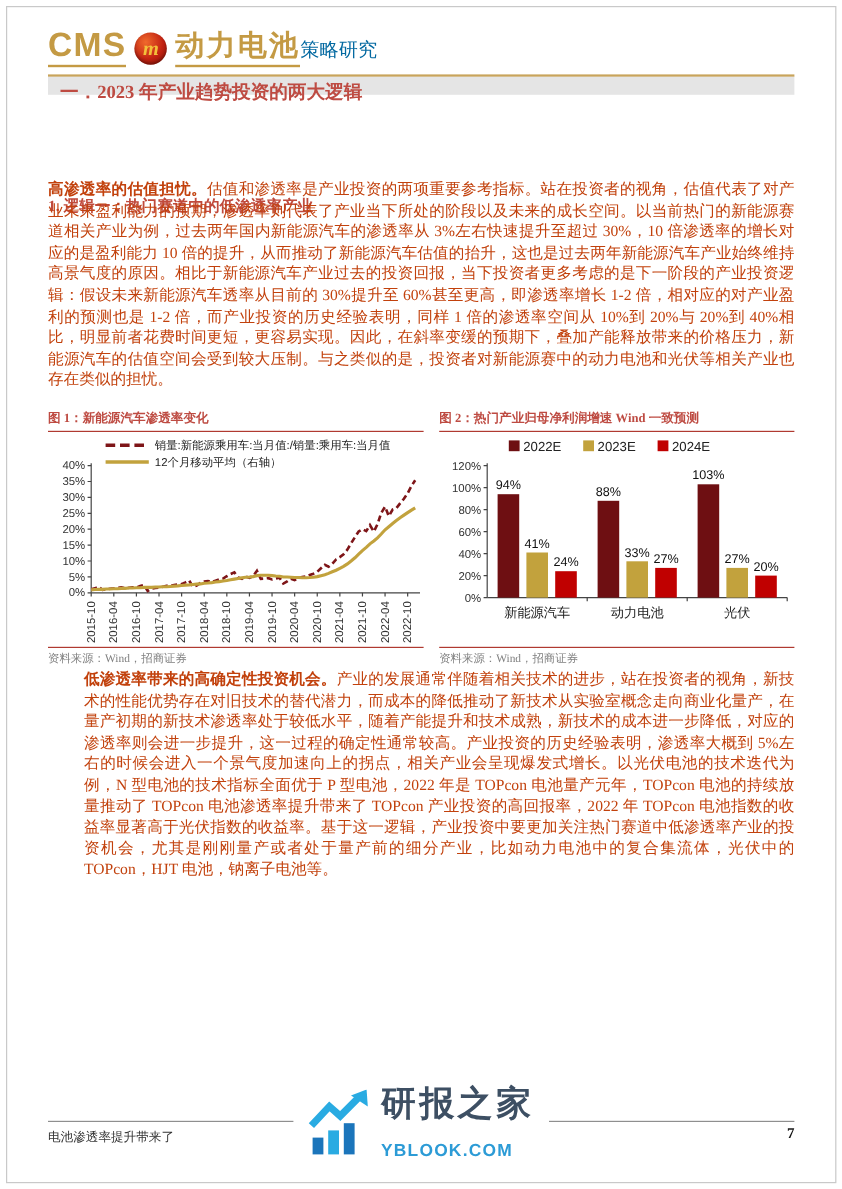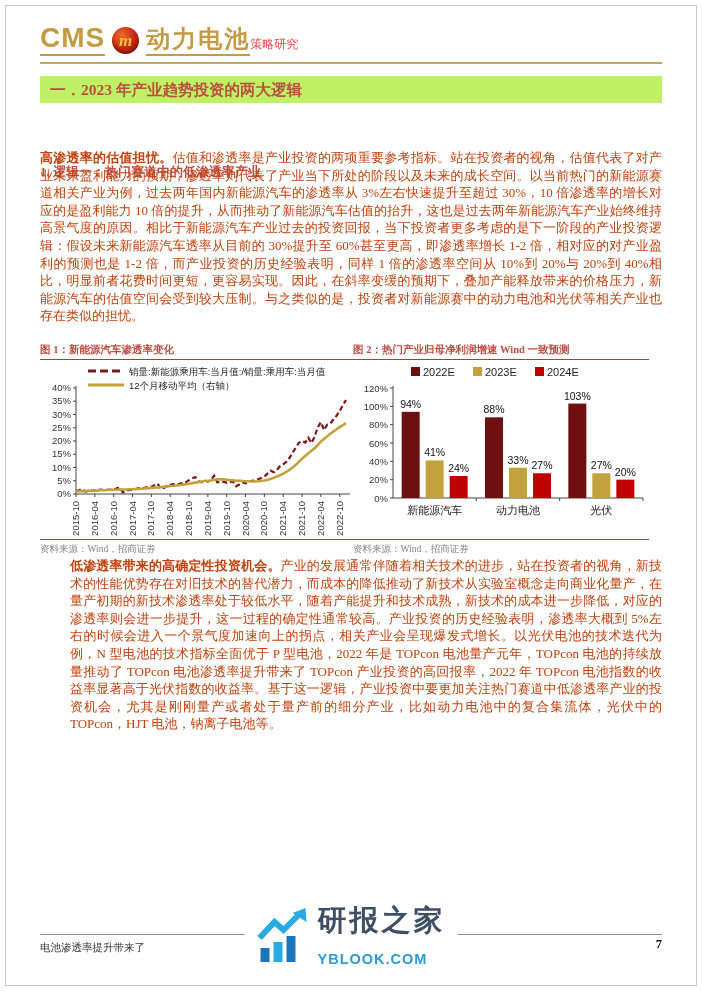--- a/index.html
+++ b/index.html
@@ -14,38 +14,38 @@
   .cms{font-family:"Liberation Sans",sans-serif;font-weight:bold;font-size:28px;line-height:1;
        color:#C49A44;border-bottom:2px solid #C49A44;padding-bottom:2px;letter-spacing:1px;}
   .logo-circle{width:27px;height:27px;border-radius:50%;
        background:radial-gradient(circle at 35% 30%,#f06a2c 0%,#c32312 55%,#8f1106 100%);
        display:flex;align-items:center;justify-content:center;margin-bottom:2px;
        box-shadow:inset 0 -2px 3px rgba(0,0,0,.35);}
   .logo-m{color:#F3C13A;font-style:italic;font-weight:bold;font-size:17px;line-height:1;
        font-family:"Liberation Serif",serif;}
   .zh-name{font-size:24px;color:#C49A44;font-weight:bold;line-height:1;letter-spacing:2px;
        border-bottom:2px solid #C49A44;padding-bottom:3px;}
-  .category{font-size:12px;color:#ef4444;margin-bottom:3px;}
+  .category{font-size:16px;color:#0369a1;margin-bottom:3px;}
   .gold-rule{position:absolute;left:40px;right:40px;top:62px;height:1.5px;background:#C8A45B;}
 
   
-  .section-bar{position:absolute;left:40px;right:40px;top:76px;height:27px;background:#bef264;
+  .section-bar{position:absolute;left:40px;right:40px;top:64px;height:15px;background:#e5e5e5;
        color:#BE4B42;font-weight:bold;font-size:15.5px;line-height:27px;padding-left:10px;
        box-sizing:border-box;}
   .subsection{position:absolute;left:40px;top:121px;color:#C04A3C;font-weight:bold;font-size:13px;margin-top:42px;}
 
   
   .para{position:absolute;left:40px;right:40px;font-size:13px;line-height:17.6px;
         text-align:justify;color:#c2410c;margin:0;}
   .para1{top:149px;}
   .para2{top:557px;margin-left:30px;}
   .para-lead{font-weight:bold;}
 
   
-  .figures{position:absolute;left:40px;right:40px;top:344px;display:flex;}
+  .figures{position:absolute;left:40px;right:40px;top:344px;display:flex;justify-content:space-between;}
   .fig1{width:313px;}
   .fig2{width:296px;}
   .fig-title{color:#BE4B42;font-weight:bold;font-size:10.5px;line-height:12px;
        padding-bottom:3px;border-bottom:1.5px solid #B03A30;}
   .fig svg,.figures svg{display:block;margin-top:2px;}
   .fig-srcline{border-top:1.5px solid #B03A30;margin-top:1px;padding-top:3px;
        color:#808080;font-size:9.5px;}
 
   
   .lgt{font:9.5px "Liberation Sans",sans-serif;fill:#222;}

